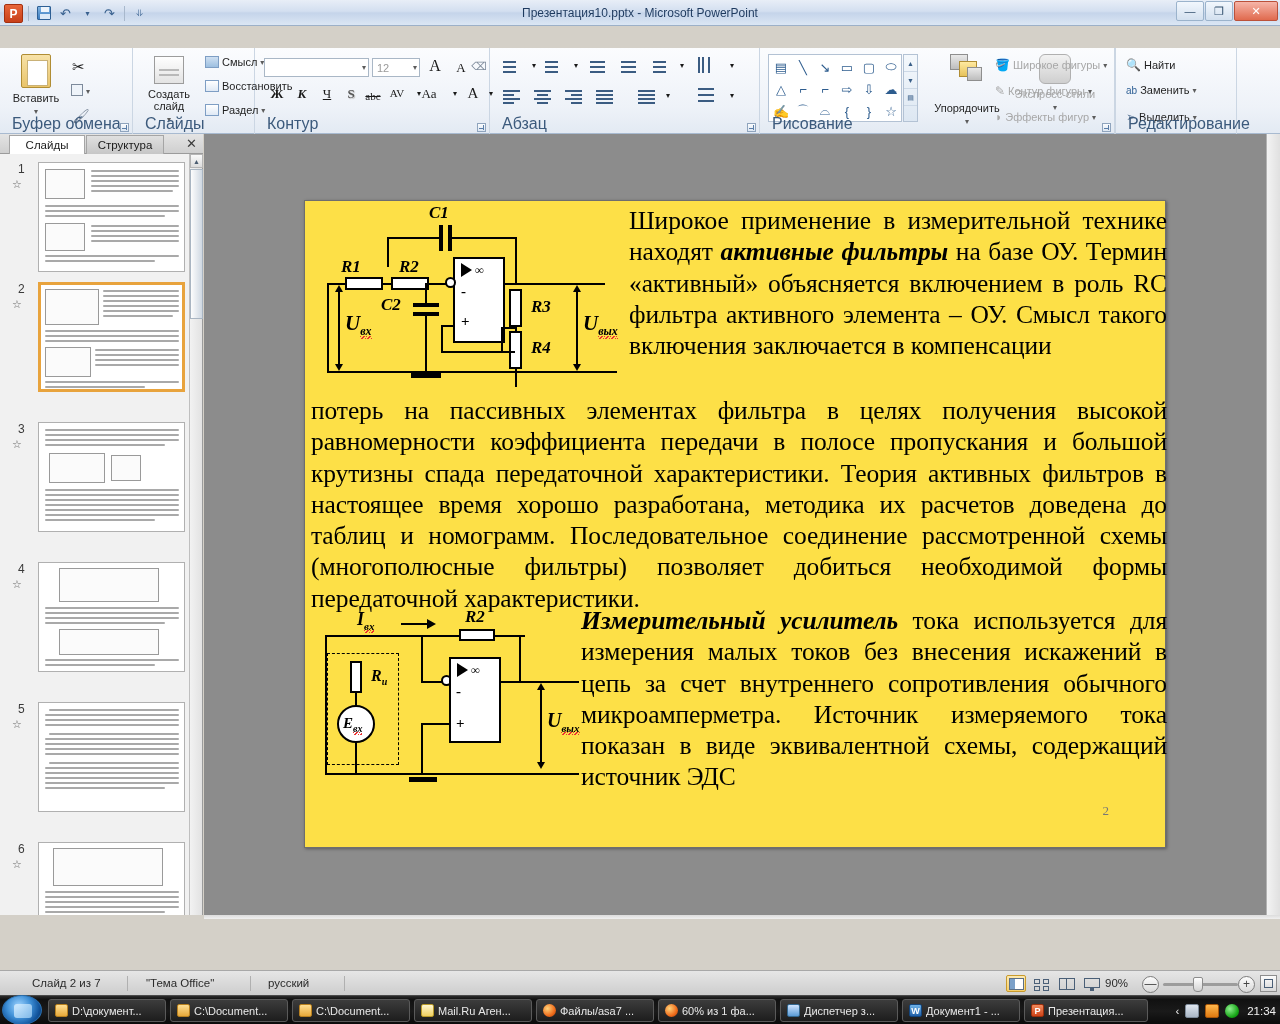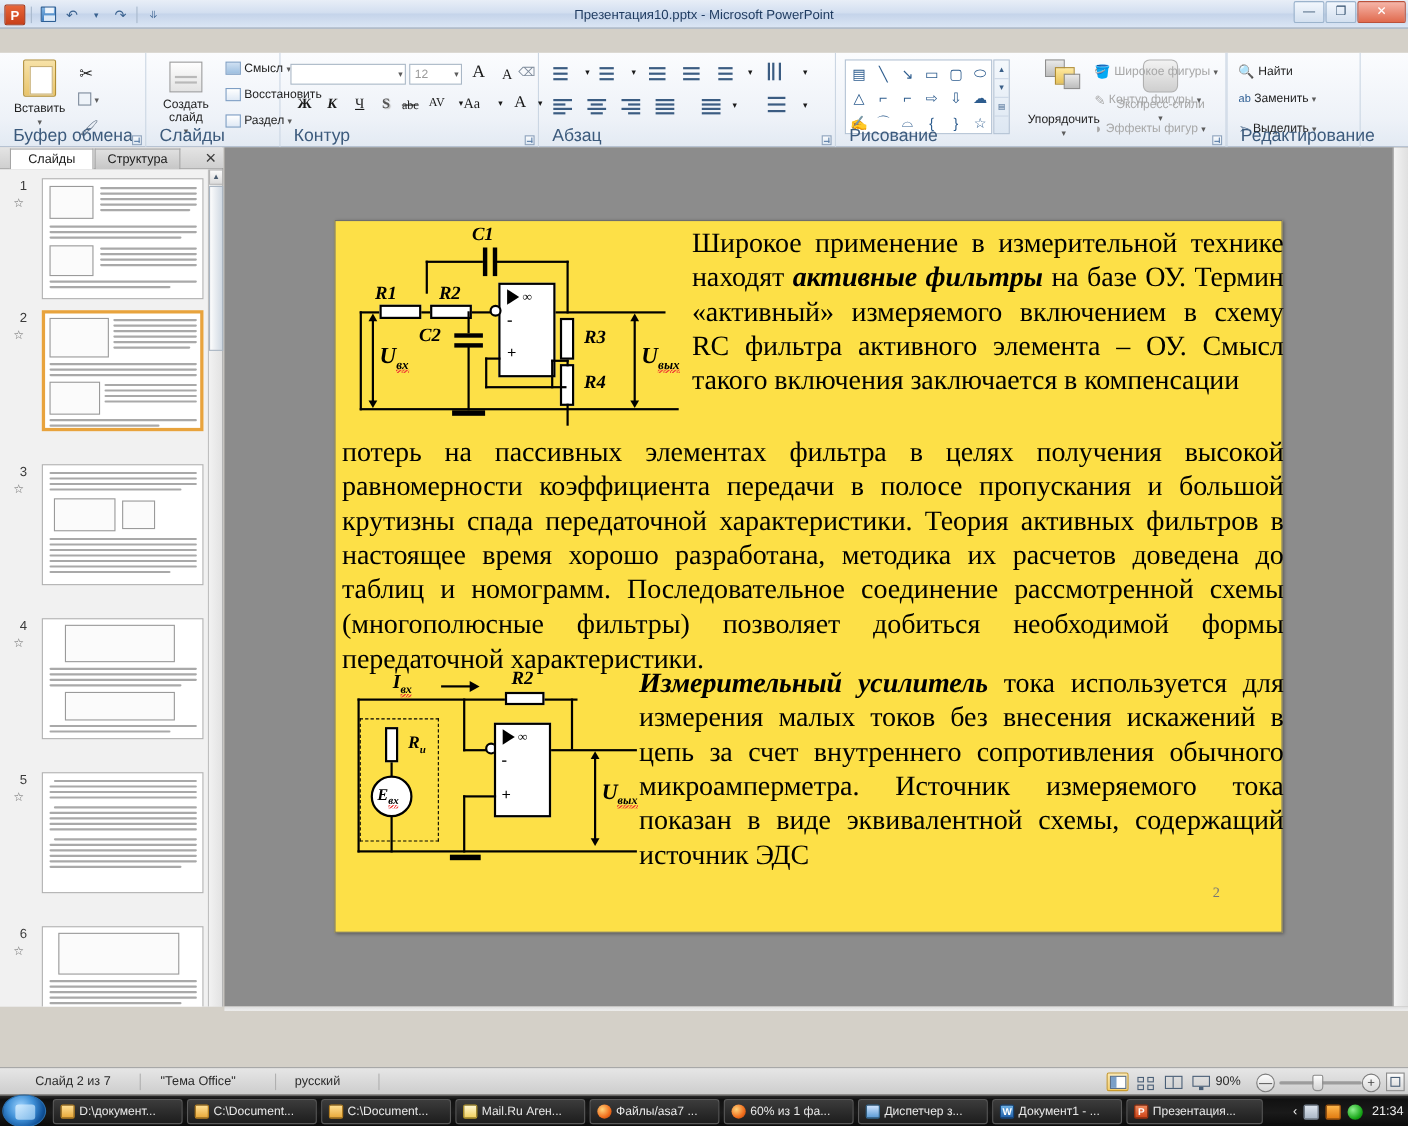--- a/index.html
+++ b/index.html
@@ -718,21 +718,21 @@
                     border-bottom:7px solid #000;border-left:4px solid transparent;border-right:4px solid transparent"></div>
         <div class="wire wirev" style="left:271px; top:88px; height:76px"></div>
         <div style="position:absolute;left:268px;top:163px;width:0;height:0;
                     border-top:7px solid #000;border-left:4px solid transparent;border-right:4px solid transparent"></div>
         <div class="clabel" style="left:278px; top:110px; font-size:21px">
           <span>U</span><sub style="font-size:12px" class="sq">вых</sub>
         </div>
       </div>
 
       <div class="slidetext" style="left:324px; top:4px; width:538px">
-        <span>Широкое  применение  в  измерительной  технике находят </span><b>активные фильтры</b><span> на базе ОУ. Термин «активный» измеряемого включением в схему RC фильтра активного  элемента  –  ОУ.  Смысл  такого включения заключается в компенсации</span>
+        <span>Широкое  применение  в  измерительной  технике находят </span><b>активные фильтры</b><span> на базе ОУ. Термин «активный» объясняется включением в роль RC фильтра активного  элемента  –  ОУ.  Смысл  такого включения заключается в компенсации</span>
       </div>
 
       <div class="slidetext" style="left:6px; top:194px; width:856px">потерь на пассивных элементах фильтра в целях получения высокой равномерности коэффициента передачи в полосе пропускания и большой крутизны спада передаточной характеристики. Теория активных фильтров  в настоящее время хорошо разработана, методика их расчетов доведена до таблиц и номограмм. Последовательное соединение рассмотренной схемы (многополюсные фильтры) позволяет добиться необходимой формы передаточной характеристики.</div>
 
       <div class="circuit" style="left:8px; top:404px; width:268px; height:180px">
 
         <div class="wire wireh" style="left:12px; top:30px; width:200px"></div>
         <div class="wire wirev" style="left:12px; top:30px; height:140px"></div>
         <div class="clabel" style="left:44px; top:4px; font-size:18px">
           <span>I</span><sub style="font-size:11px" class="sq">вх</sub>

